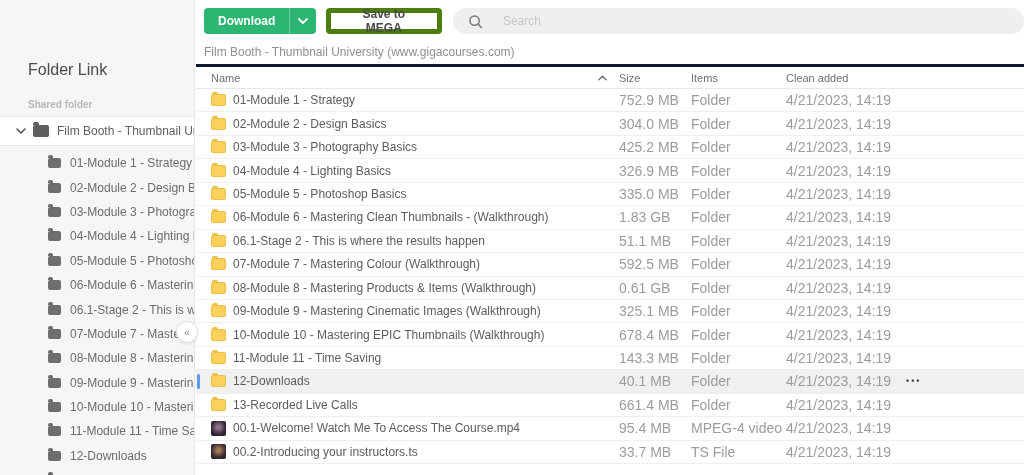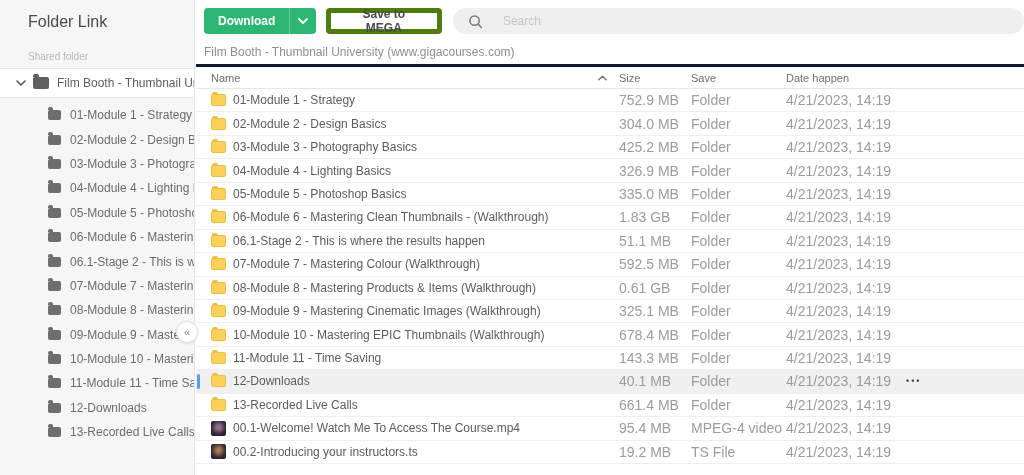--- a/index.html
+++ b/index.html
@@ -15,24 +15,26 @@
   
   .sidebar {
     position: absolute; left: 0; top: 0;
     width: 195px; height: 475px;
     background: #f6f6f6;
     border-right: 1px solid #e6e6e6;
   }
   .sidebar-title {
     font-size: 16px; font-weight: 500; color: #4a4a4a;
     padding: 13px 0 0 28px;
+    margin-top: 48px;
   }
   .shared-label {
     font-size: 10px; color: #b7b7b7;
     padding: 20px 0 6px 28px;
+    font-weight: bold;
   }
   .tree-root {
     height: 30px; background: #fff;
     border-top: 1px solid #e8e8e8; border-bottom: 1px solid #e8e8e8;
     display: flex; align-items: center;
     padding-left: 16px; cursor: pointer;
   }
   .tree-root .chev { width: 10px; height: 6px; margin-right: 7px; flex: 0 0 auto; }
   .fold { position: relative; flex: 0 0 auto; border-radius: 2px; }
   .fold::before {
@@ -239,22 +241,22 @@
   <div class="breadcrumb">Film Booth - Thumbnail University (www.gigacourses.com)</div>
 
   <div class="thead grid-cols">
     <div class="th-name">
       <span>Name</span>
       <svg viewBox="0 0 10 6" width="9" height="6">
           <path d="M1 5l4-4 4 4" fill="none" stroke="#6f6f6f" stroke-width="1.5" stroke-linecap="round" stroke-linejoin="round"></path>
         </svg>
     </div>
     <span>Size</span>
-    <span>Save</span>
-    <span>Date happen</span>
+    <span>Items</span>
+    <span>Clean added</span>
     <span></span>
   </div>
 
   <div class="rows" id="rows">
       <div class="row grid-cols">
         <span class="fold yellow"></span>
         <span class="cell-name">01-Module 1 - Strategy</span>
         <span class="cell-meta">752.9 MB</span>
         <span class="cell-meta">Folder</span>
         <span class="cell-meta">4/21/2023, 14:19</span>
@@ -369,19 +371,19 @@
         <span class="vicon v1"></span>
         <span class="cell-name">00.1-Welcome! Watch Me To Access The Course.mp4</span>
         <span class="cell-meta">95.4 MB</span>
         <span class="cell-meta">MPEG-4 video</span>
         <span class="cell-meta">4/21/2023, 14:19</span>
         <span></span>
       </div>
       <div class="row grid-cols">
         <span class="vicon v2"></span>
         <span class="cell-name">00.2-Introducing your instructors.ts</span>
-        <span class="cell-meta">19.2 MB</span>
+        <span class="cell-meta">33.7 MB</span>
         <span class="cell-meta">TS File</span>
         <span class="cell-meta">4/21/2023, 14:19</span>
         <span></span>
       </div>
     </div>
 </main>
 
 </body></html>

